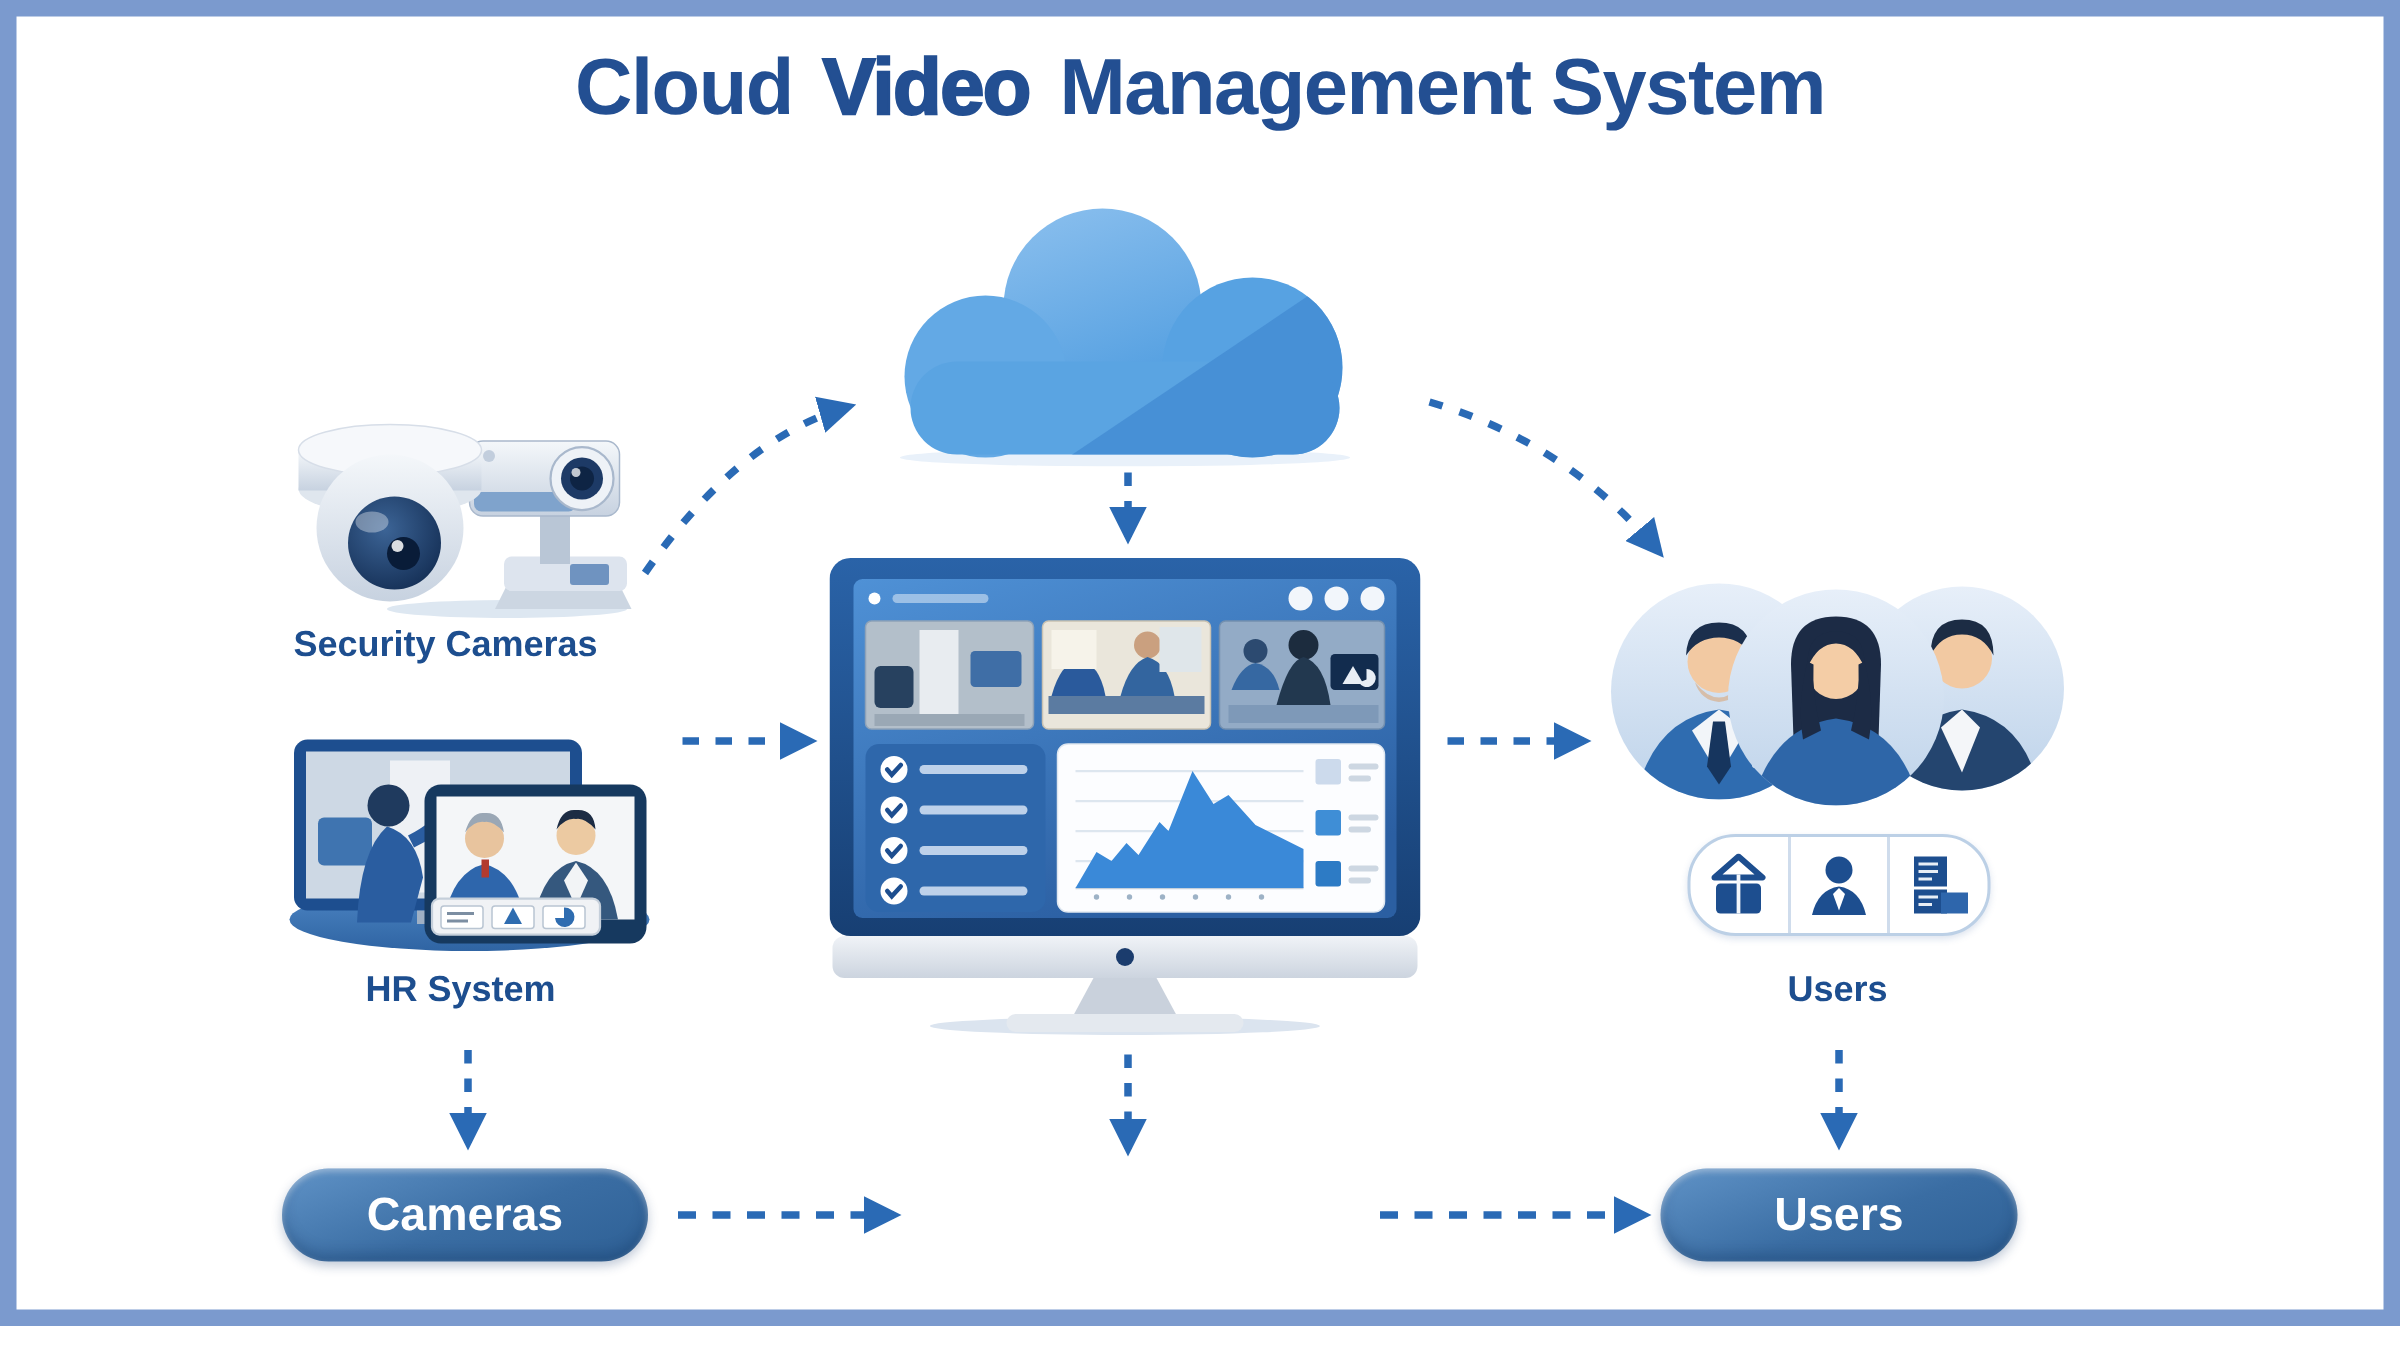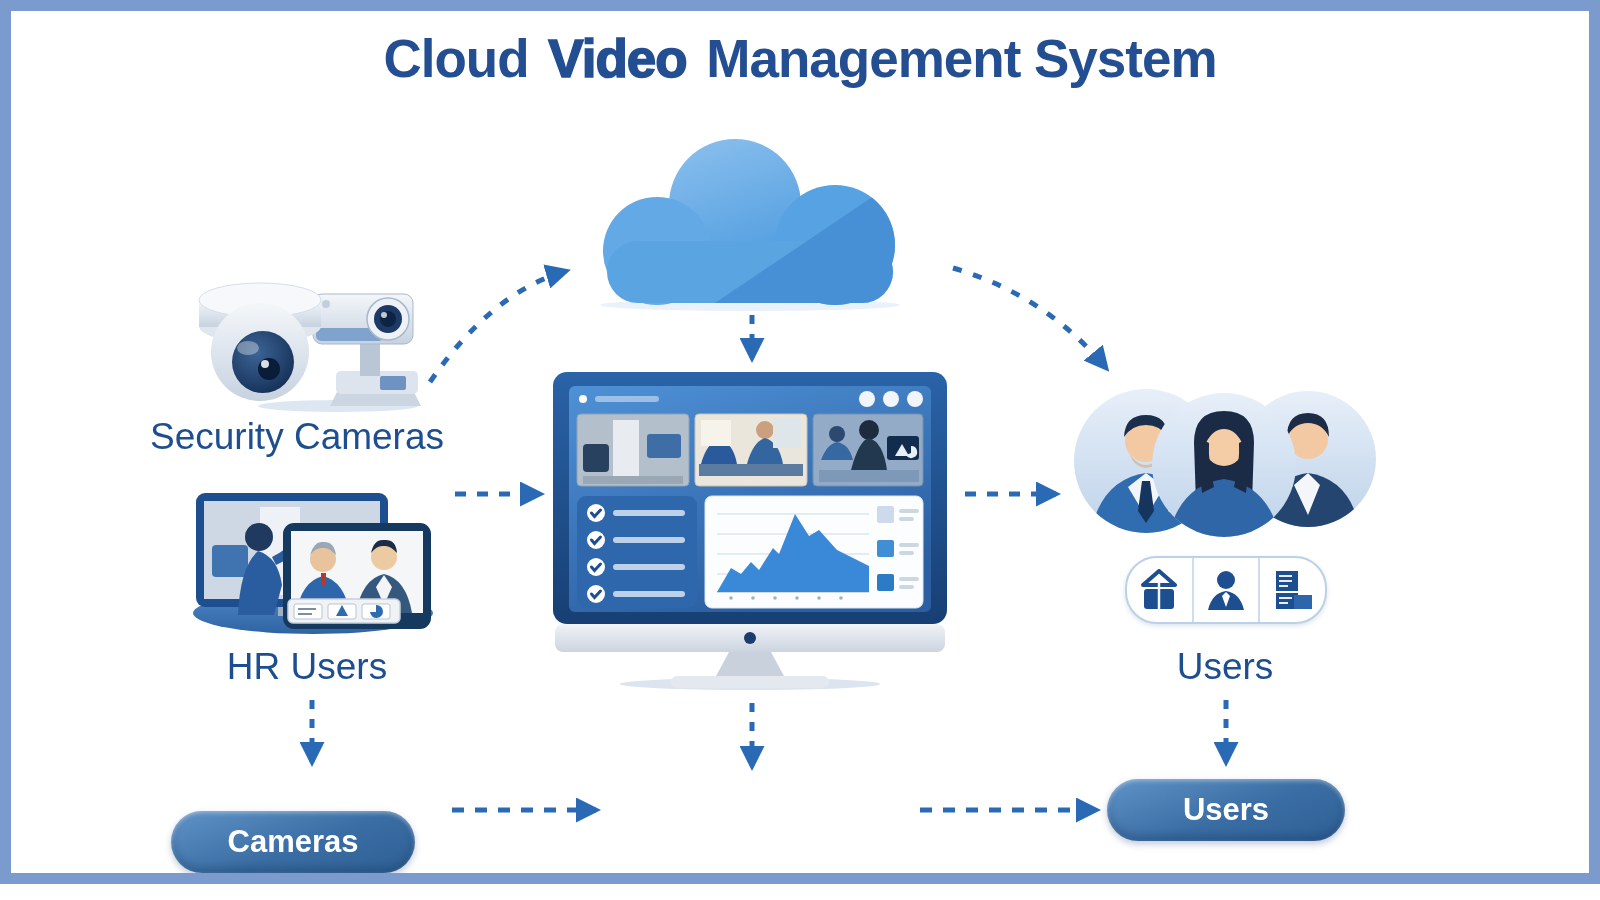--- a/index.html
+++ b/index.html
@@ -9,34 +9,34 @@
   }
   .frame-border{
     position:absolute;inset:0;border:11px solid #7b9ace;pointer-events:none;z-index:60;
   }
   .title{
     position:absolute;left:0;right:0;top:28px;text-align:center;
     color:#234f92;font-size:53px;font-weight:bold;letter-spacing:-1px;z-index:5;
   }
   .title-heavy{-webkit-text-stroke:1.6px #234f92;margin:0 6px;}
   .node-label{
-    position:absolute;color:#1d4e8f;font-weight:normal;font-size:37px;
+    position:absolute;color:#1d4e8f;font-weight:bold;font-size:24px;
     text-align:center;z-index:5;
   }
   .lbl-security{left:147px;top:416px;width:300px;}
   .lbl-hr{left:182px;top:646px;width:250px;}
   .lbl-users{left:1100px;top:646px;width:250px;}
   .pill{
     position:absolute;top:779px;height:62px;border-radius:31px;
     background:linear-gradient(160deg,#6093c7 0%,#3a6da3 55%,#2e6095 100%);
     color:#ffffff;font-size:31px;font-weight:bold;
     display:flex;align-items:center;justify-content:center;z-index:5;
     box-shadow:inset 0 2px 4px rgba(255,255,255,.4),inset 0 -5px 9px rgba(0,30,70,.25),0 3px 7px rgba(30,60,110,.28);
   }
-  .pill-cameras{left:171px;width:244px;margin-top:32px;}
+  .pill-cameras{left:188px;width:244px;}
   .pill-dashboard{left:625px;width:250px;}
   .pill-users{left:1107px;width:238px;}
   .abs{position:absolute;z-index:3;}
   .feature-bar{
     position:absolute;left:1125px;top:556px;width:198px;height:64px;z-index:4;
     background:#ffffff;border:2px solid #bcd0e6;border-radius:32px;
     display:flex;align-items:stretch;box-shadow:0 2px 5px rgba(60,100,160,.18);
   }
   .feature-cell{flex:1;display:flex;align-items:center;justify-content:center;}
   .feature-cell + .feature-cell{border-left:2px solid #cfdcec;}
@@ -362,20 +362,20 @@
         <line x1="7" y1="17" x2="16" y2="17" stroke="#e8eef6" stroke-width="2"></line>
         <rect x="4" y="24" width="22" height="16" fill="#1d4e8f"></rect>
         <line x1="7" y1="29" x2="20" y2="29" stroke="#e8eef6" stroke-width="2"></line>
         <line x1="7" y1="34" x2="16" y2="34" stroke="#e8eef6" stroke-width="2"></line>
         <rect x="22" y="26" width="18" height="14" fill="#2e66ac"></rect>
       </svg>
     </div>
   </div>
 
   <div class="node-label lbl-security">Security Cameras</div>
-  <div class="node-label lbl-hr">HR Users</div>
+  <div class="node-label lbl-hr">HR System</div>
   <div class="node-label lbl-users">Users</div>
 
   <div class="pill pill-cameras">Cameras</div>
   <div class="pill pill-users">Users</div>
 
   <div class="frame-border"></div>
 </div>
 
 </body></html>

